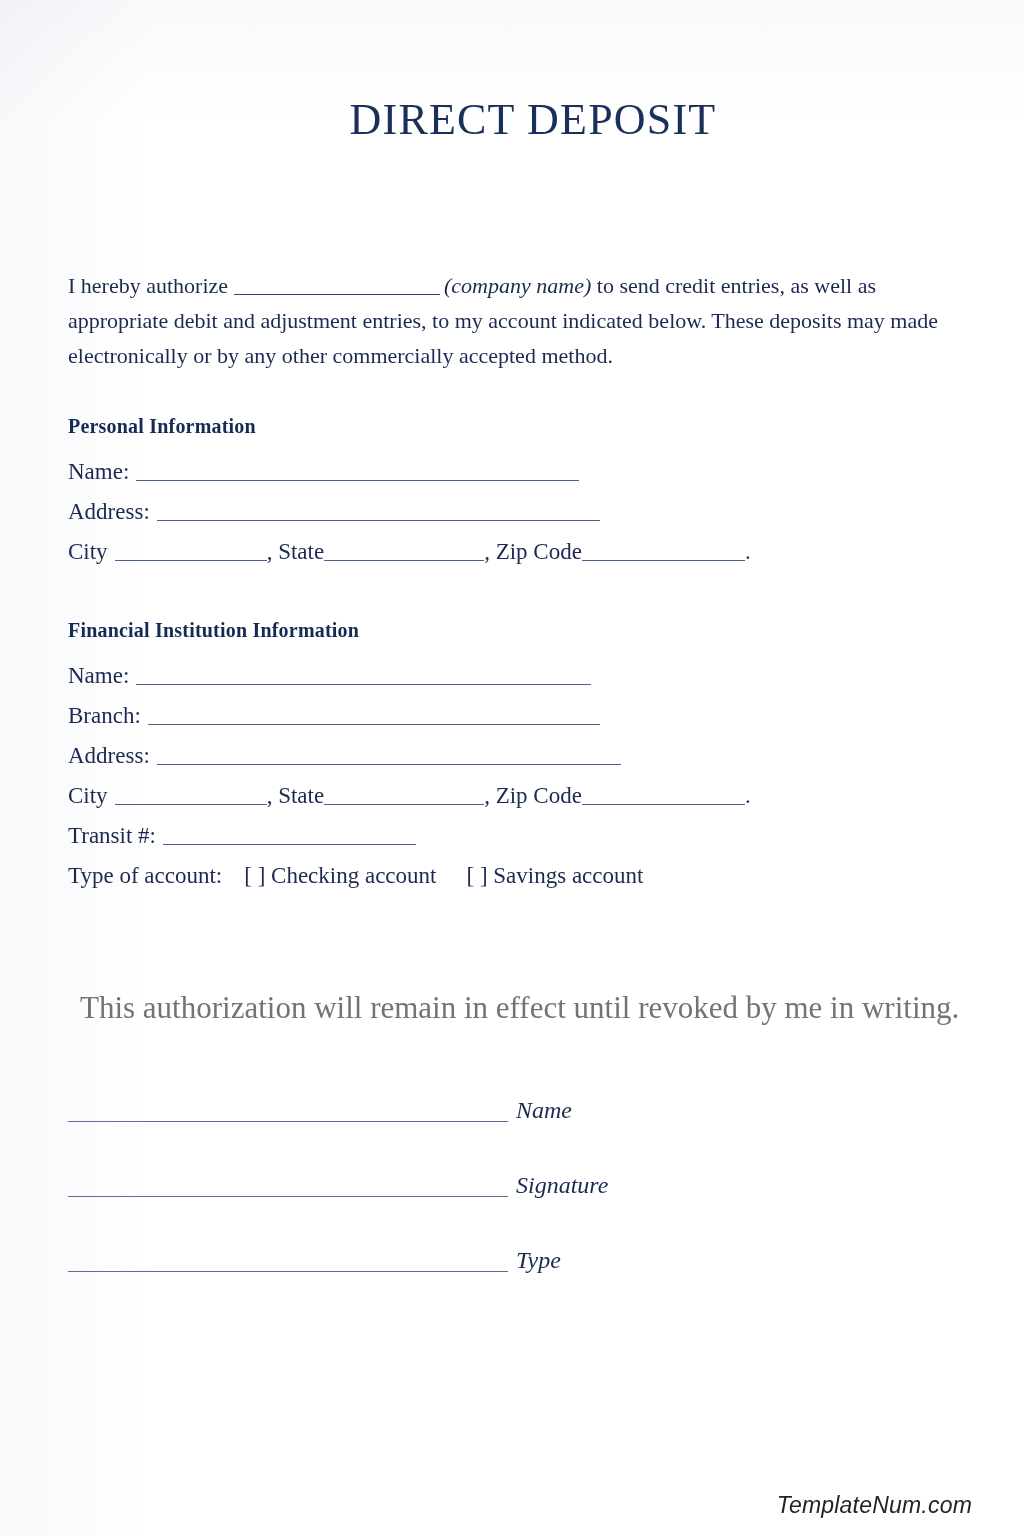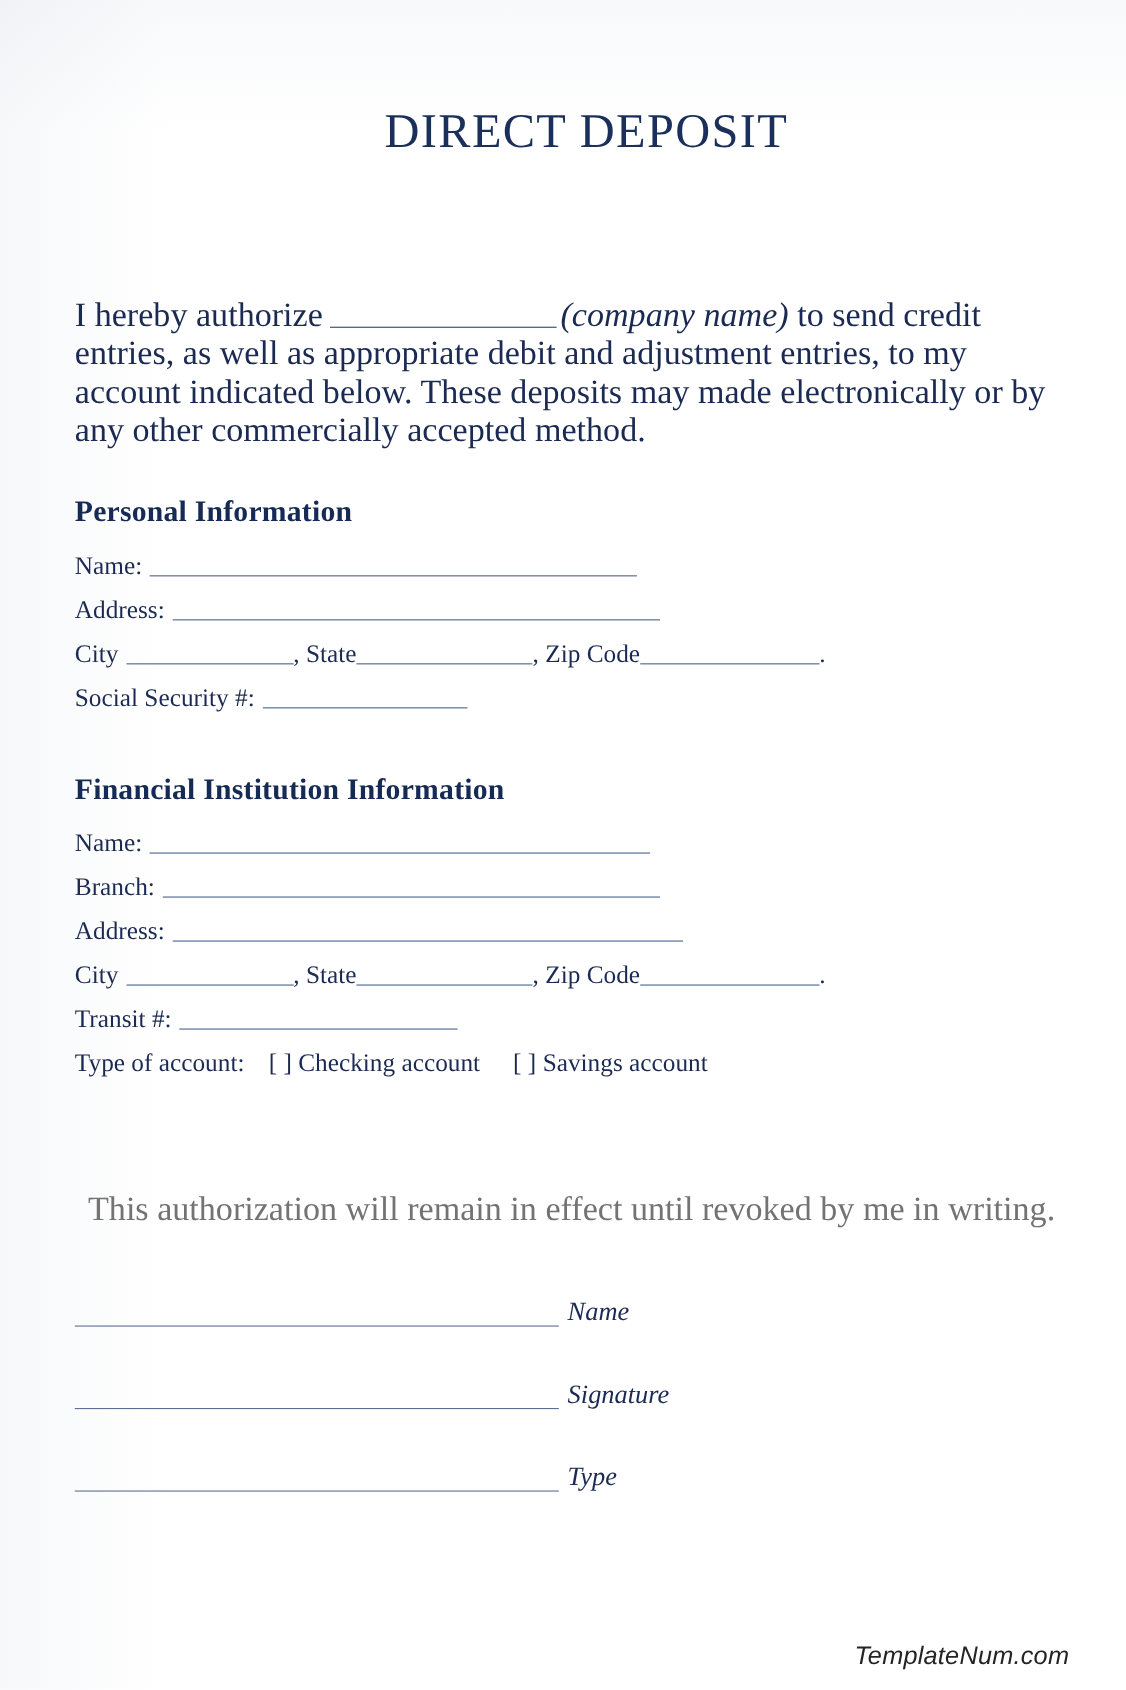--- a/index.html
+++ b/index.html
@@ -47,40 +47,40 @@
 
   
   .content {
     position: absolute;
     left: 68px;
     right: 52px;
     top: 268px;
   }
 
   .intro {
-    font-size: 31px;
+    font-size: 22px;
     line-height: 35px;
     color: #1b2a52;
     margin: 0;
     text-align: left;
   }
   .intro .blank {
     display: inline-block;
     width: 206px;
     border-bottom: 1.5px solid #2d4572;
     margin: 0 4px -2px 6px;
     height: 17px;
   }
   .intro .paren {
     font-style: italic;
   }
 
   
   .section-heading {
-    font-size: 27px;
+    font-size: 20px;
     font-weight: bold;
     color: #152a55;
     margin: 0;
     letter-spacing: 0.2px;
   }
 
   
   .field-row {
     font-size: 23px;
     line-height: 40px;
@@ -107,21 +107,21 @@
   .statement {
     font-size: 31px;
     line-height: 32px;
     color: #737373;
     margin: 12px;
   }
 
   
   .sign-row {
     display: flex;
-    align-items: flex-start;
+    align-items: center;
     height: 44px;
   }
   .sign-rule {
     width: 440px;
     border-bottom: 1.5px solid #5a6f93;
     height: 30px;
   }
   .sign-label {
     font-style: italic;
     font-size: 24px;
@@ -169,23 +169,20 @@
     </div>
 
     <div class="field-row">
       <span>Address:</span><span class="rule gap-before" style="width:443px"></span>
     </div>
 
     <div class="field-row">
       <span>City</span><span class="rule gap-before" style="width:152px"></span><span>, State</span><span class="rule" style="width:160px"></span><span>, Zip Code</span><span class="rule" style="width:163px"></span><span>.</span>
     </div>
 
-    <div class="field-row">
-      <span>Social Security #:</span><span class="rule gap-before" style="width:186px"></span>
-    </div>
 
     <div style="height:47px"></div>
     <div class="section-heading">Financial Institution Information</div>
 
     <div style="height:14px"></div>
 
     <div class="field-row">
       <span>Name:</span><span class="rule gap-before" style="width:455px"></span>
     </div>
 

